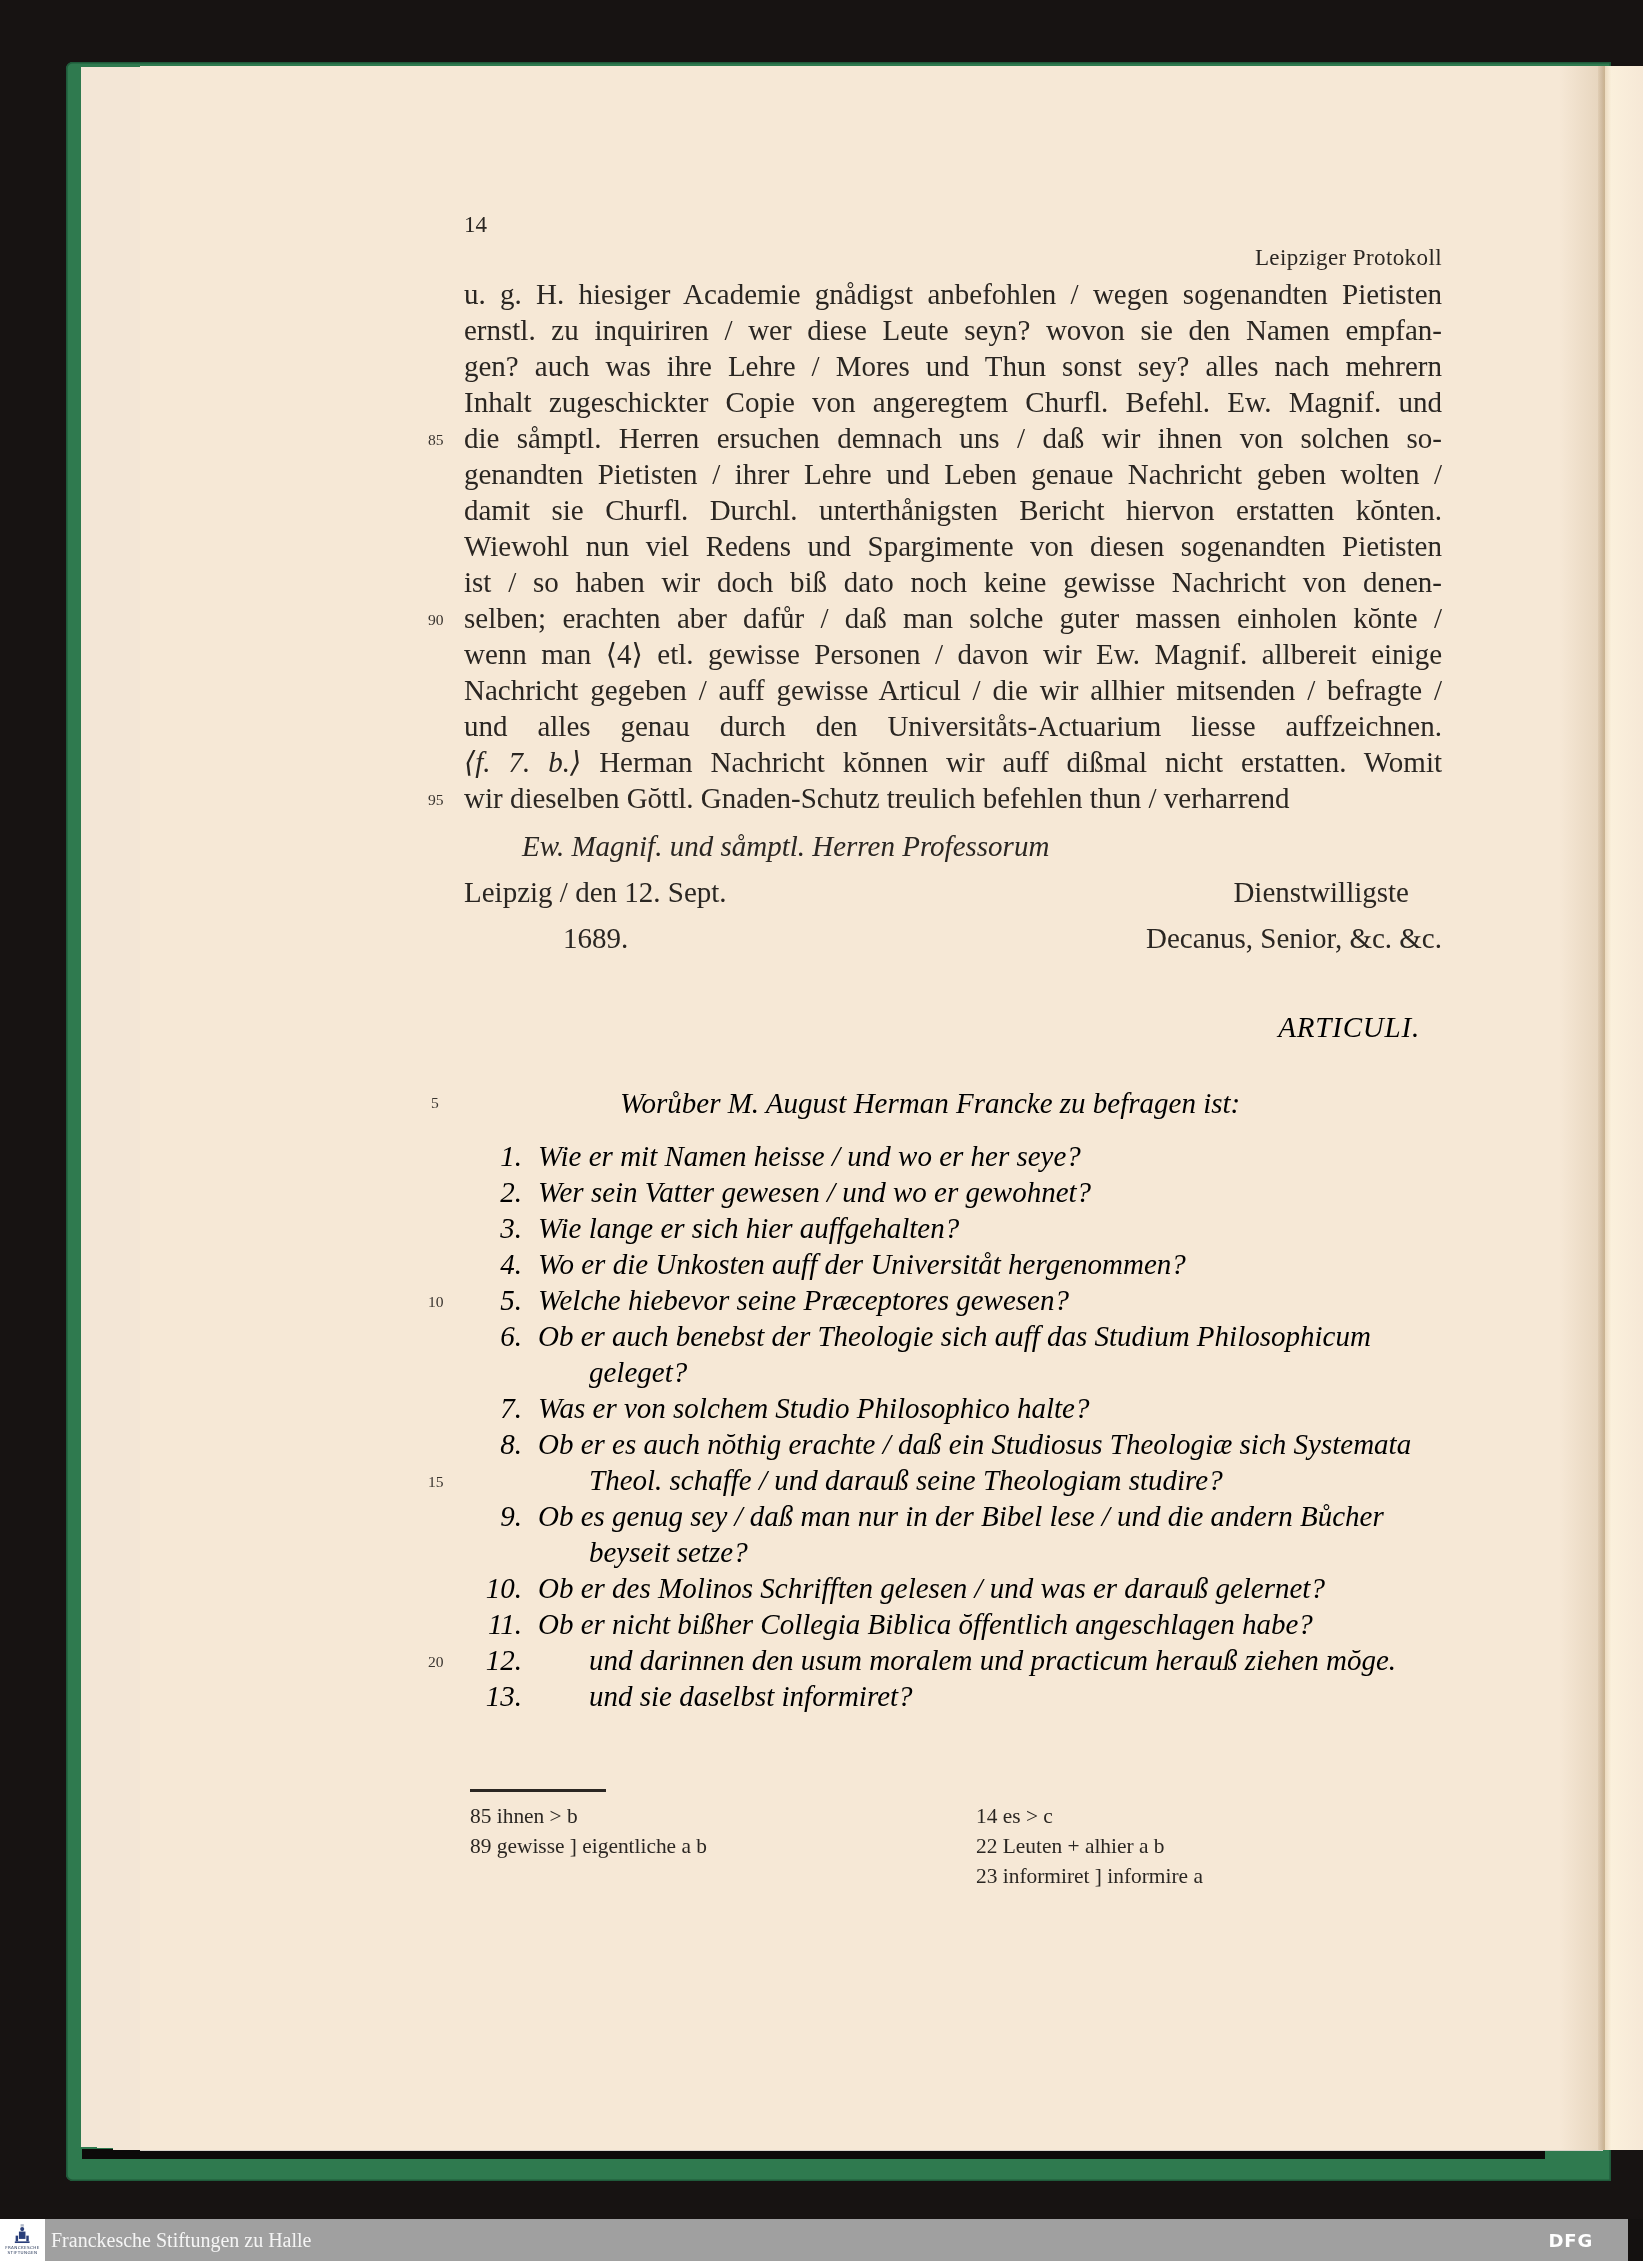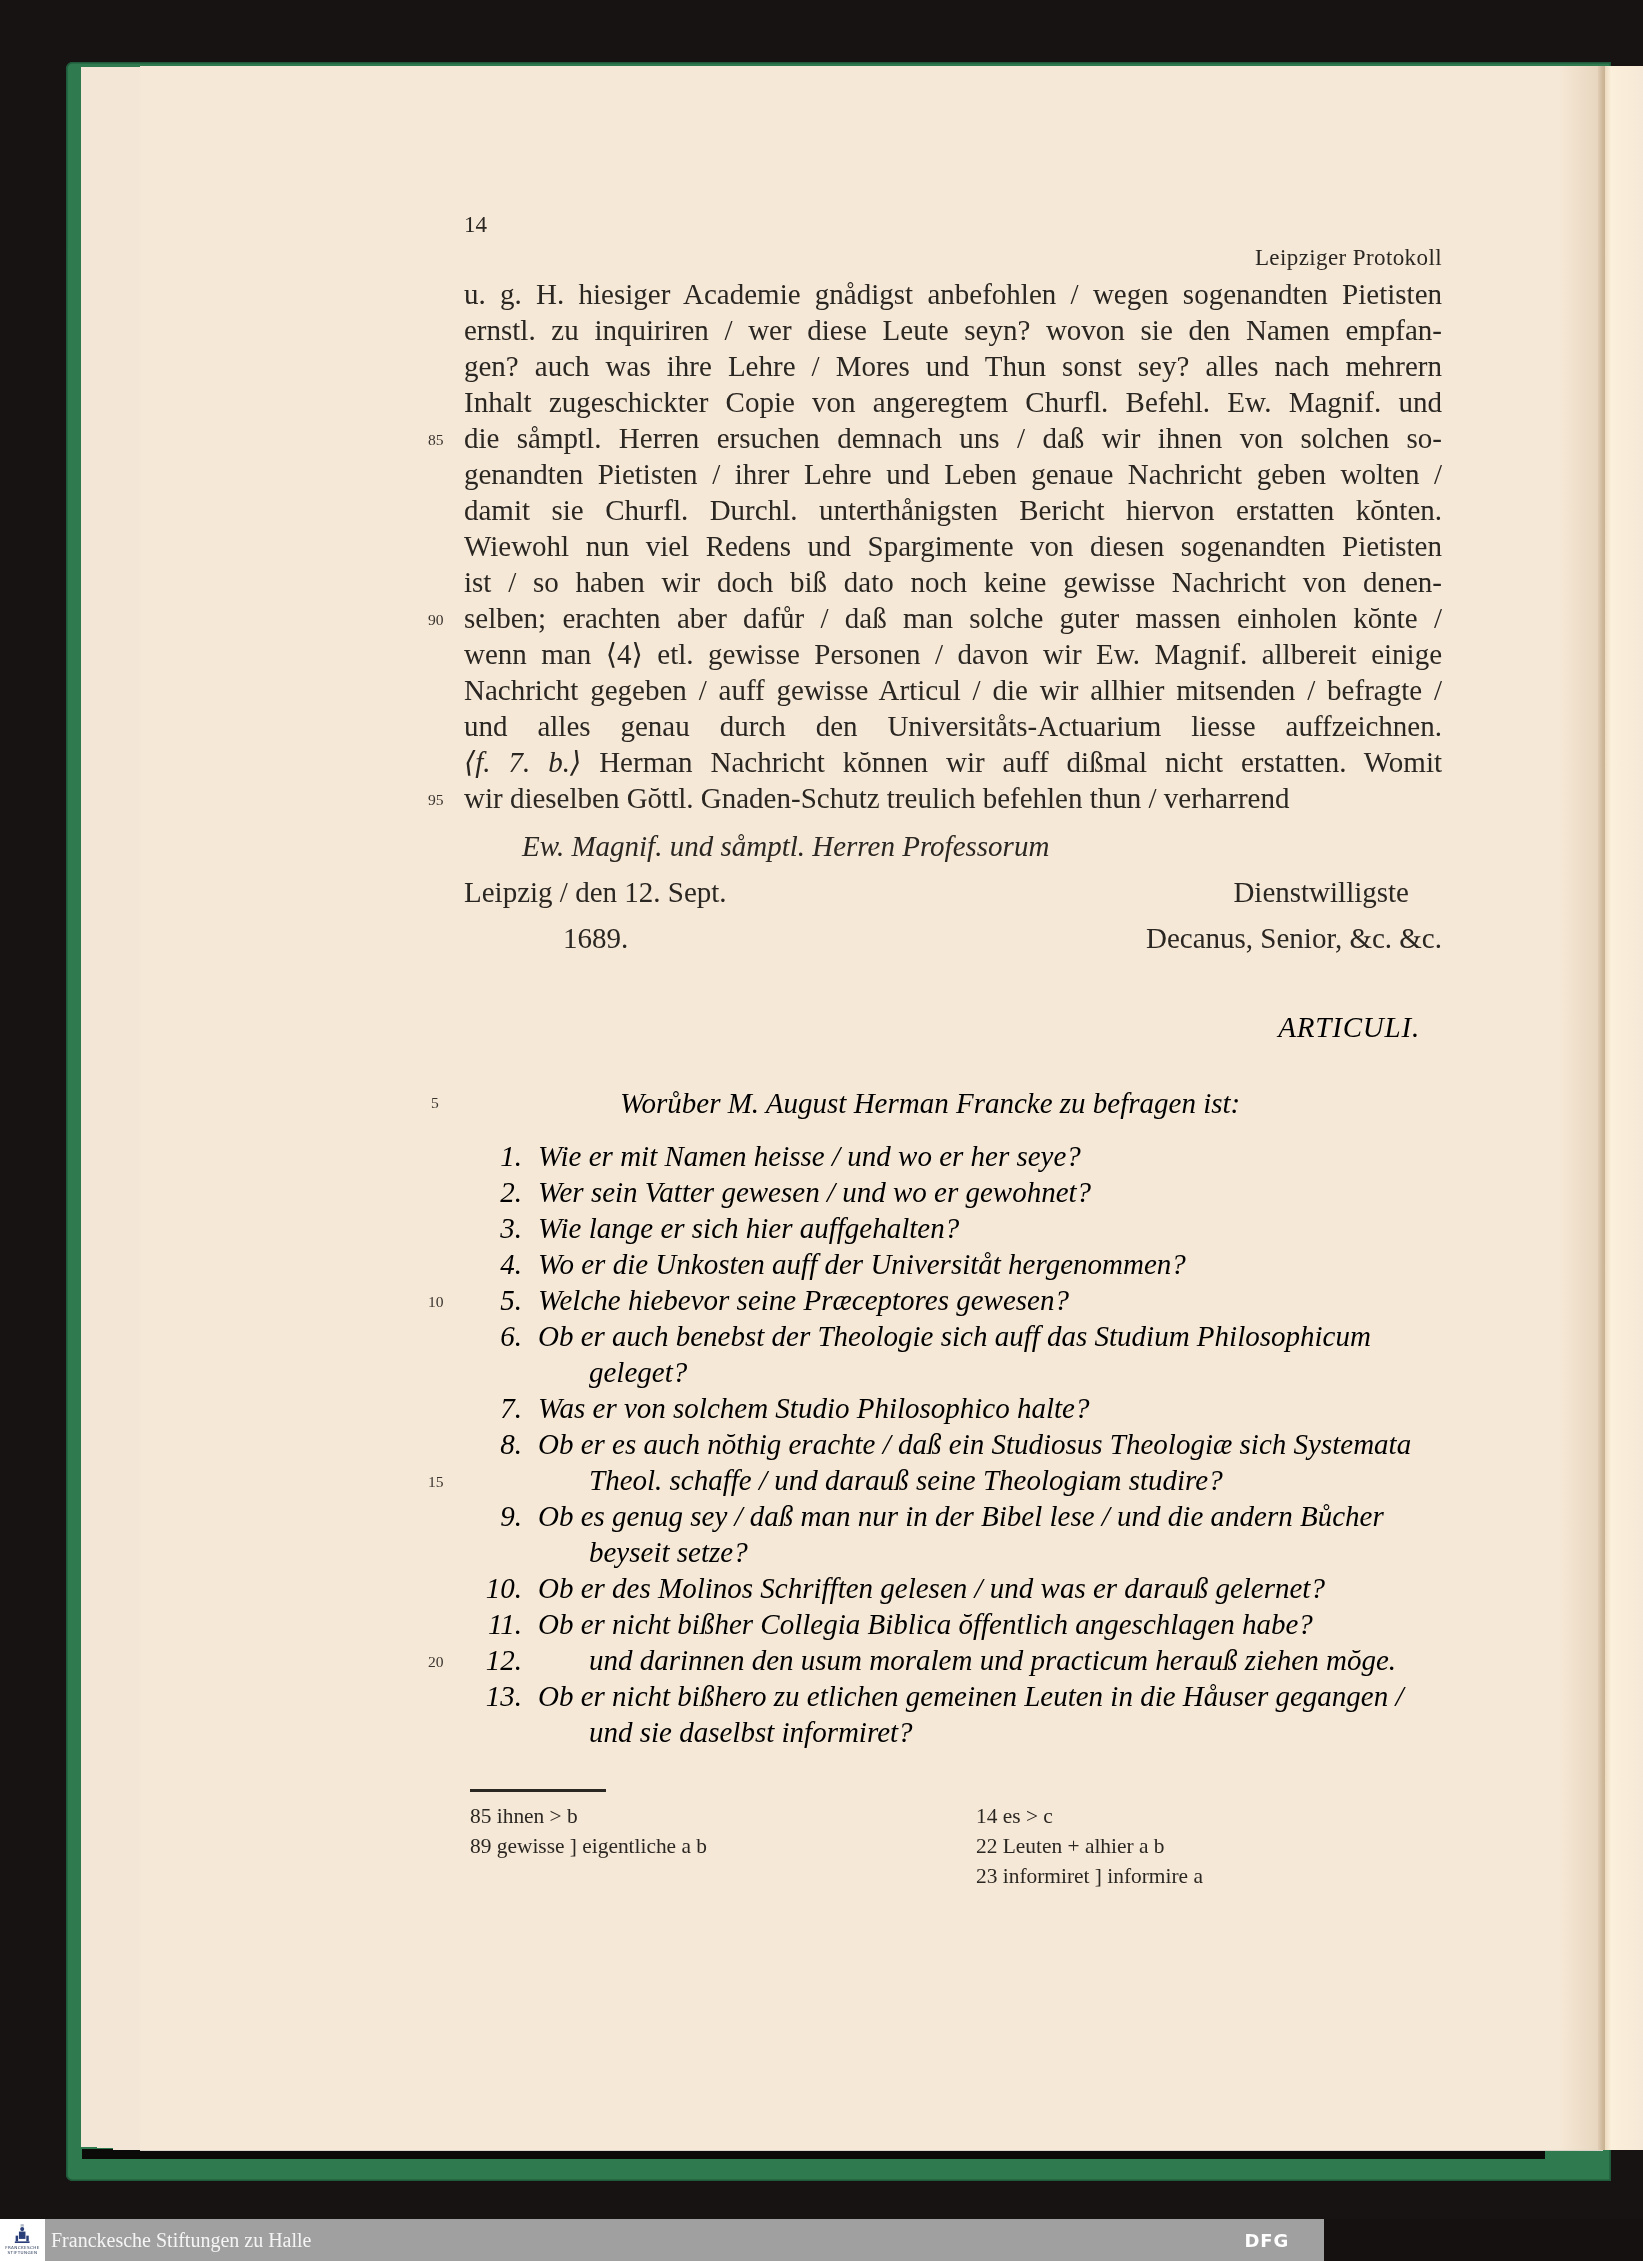--- a/index.html
+++ b/index.html
@@ -63,21 +63,21 @@
   .item .num { position:absolute; left:0; width:58px; text-align:right; }
   .item .txt { display:block; }
   .item .txt.justify { text-align:justify; text-align-last:left; }
 
   .rule { position:absolute; left:470px; top:1789px; width:136px; height:2.5px; background:#2a2622; }
   .notes { position:absolute; top:1801px; font-size:21.4px; line-height:30px; color:#2a2622; }
   .notes.left { left:470px; }
   .notes.right { left:976px; }
 
   
-  .footer { position:absolute; left:0; top:2219px; width:1324px; height:42px; background:#a0a0a0; }
+  .footer { position:absolute; left:0; top:2219px; width:1628px; height:42px; background:#a0a0a0; }
   .logo-box { position:absolute; left:0; top:0; width:45px; height:42px; background:#ffffff; }
   .logo-figure { position:absolute; left:14px; top:5px; width:16.4px; height:20px; }
   .logo-text { position:absolute; left:0; width:45px; top:26px; text-align:center; font-family:"DejaVu Sans",sans-serif; font-size:4.1px; line-height:5px; color:#223355; letter-spacing:0.4px; }
   .footer-title { position:absolute; left:51px; top:10px; font-size:20px; color:#f5f5f5; font-family:"Liberation Serif",serif; }
   .dfg { position:absolute; right:35px; top:10.7px; font-family:"DejaVu Sans",sans-serif; font-weight:bold; font-size:18px; color:#ffffff; letter-spacing:0.8px; }
 </style>
 </head>
 <body>
 
 <div class="backdrop"></div>
@@ -180,21 +180,20 @@
       <span class="num">11.</span>
       <span class="txt">Ob er nicht bißher Collegia Biblica ŏffentlich angeschlagen habe?</span>
     </div>
   <div class="item">
       <span class="lnum" style="left:-36px; font-style:normal;">20</span>
       <span class="num">12.</span>
       <span class="txt" style="padding-left:51px;">und darinnen den usum moralem und practicum herauß ziehen mŏge.</span>
     </div>
   <div class="item">
       <span class="num">13.</span>
-      <span class="txt justify">Ob er nicht bißhero zu etlichen gemeinen Leuten in die Håuser gegangen /</span>
       <span class="txt" style="padding-left:51px;">und sie daselbst informiret?</span>
     </div>
 </div>
 
 <div class="rule"></div>
 <div class="notes left">
   <div>85 ihnen &gt; b</div>
   <div>89 gewisse ] eigentliche a b</div>
 </div>
 <div class="notes right">

